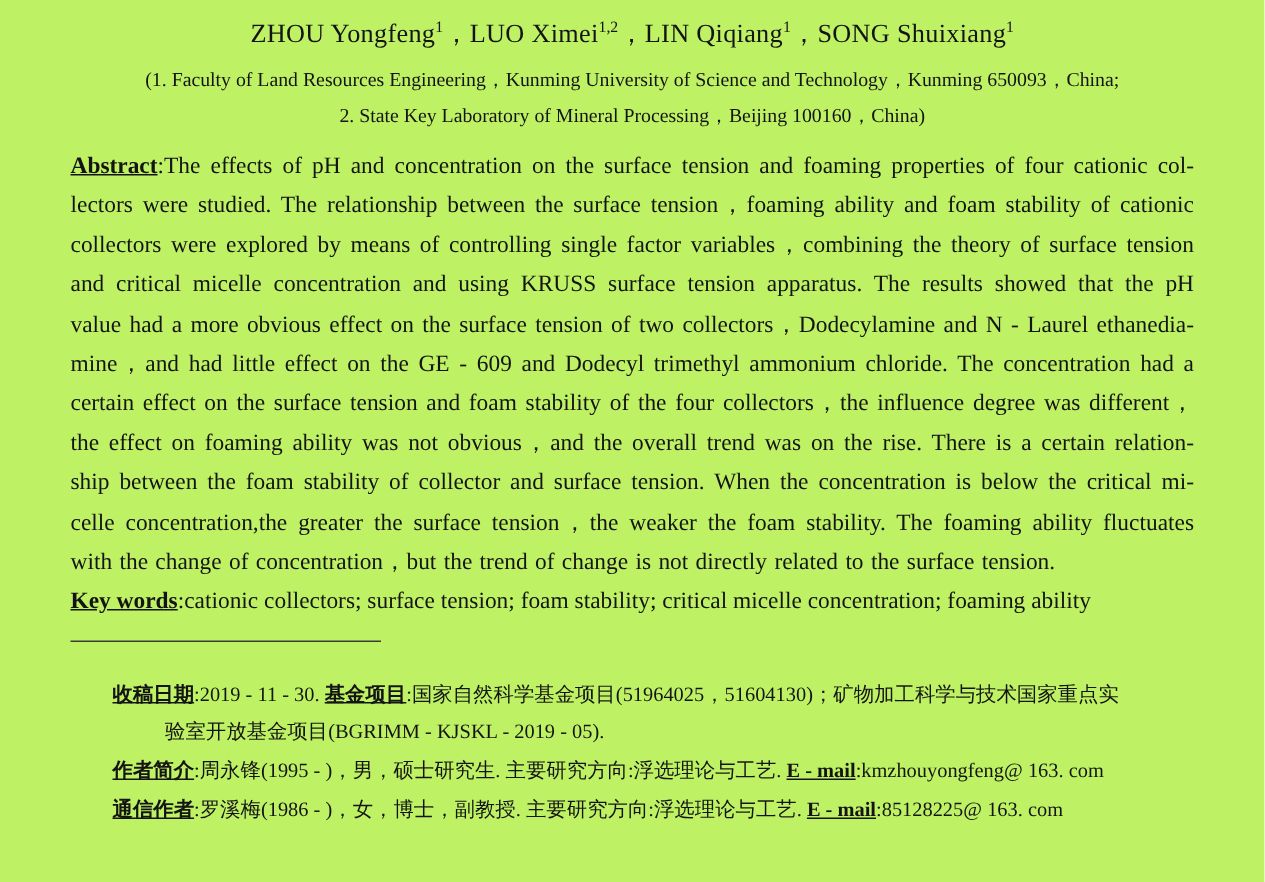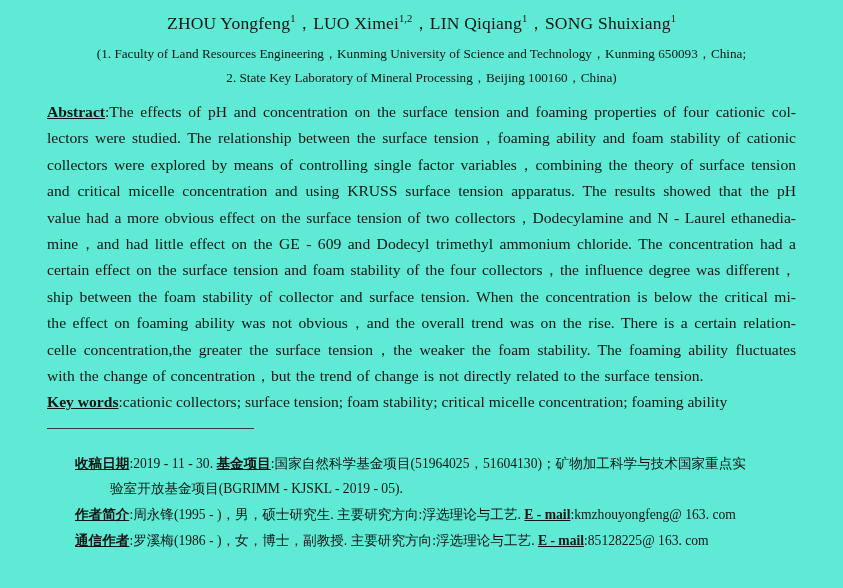--- a/index.html
+++ b/index.html
@@ -11,21 +11,21 @@
     width: 843px;
     height: 588px;
     font-family: "Liberation Serif", "DejaVu Serif", serif;
     color: #141414;
     overflow: hidden;
   }
   .page {
     position: relative;
     width: 843px;
     height: 588px;
-    background: #5eead4;
+    background: #bef264;
   }
   .authors {
     padding-top: 8px;
     text-align: center;
     font-size: 17.5px;
     line-height: 22px;
     letter-spacing: 0.2px;
     white-space: nowrap;
   }
   .authors .sup {
@@ -87,22 +87,22 @@
 
   <div class="body-text">
     <div>
         <div class="abs-line"><span class="bold">Abstract</span>:The effects of pH and concentration on the surface tension and foaming properties of four cationic col-</div>
         <div class="abs-line">lectors were studied. The relationship between the surface tension，foaming ability and foam stability of cationic</div>
         <div class="abs-line">collectors were explored by means of controlling single factor variables，combining the theory of surface tension</div>
         <div class="abs-line">and critical micelle concentration and using KRUSS surface tension apparatus. The results showed that the pH</div>
         <div class="abs-line">value had a more obvious effect on the surface tension of two collectors，Dodecylamine and N - Laurel ethanedia-</div>
         <div class="abs-line">mine，and had little effect on the GE - 609 and Dodecyl trimethyl ammonium chloride. The concentration had a</div>
         <div class="abs-line">certain effect on the surface tension and foam stability of the four collectors，the influence degree was different，</div>
+        <div class="abs-line">the effect on foaming ability was not obvious，and the overall trend was on the rise. There is a certain relation-</div>
         <div class="abs-line">ship between the foam stability of collector and surface tension. When the concentration is below the critical mi-</div>
-        <div class="abs-line">the effect on foaming ability was not obvious，and the overall trend was on the rise. There is a certain relation-</div>
         <div class="abs-line">celle concentration,the greater the surface tension，the weaker the foam stability. The foaming ability fluctuates</div>
         <div class="abs-line last">with the change of concentration，but the trend of change is not directly related to the surface tension.</div>
       </div>
     <div class="kw-line"><span class="bold">Key words</span><span>:cationic collectors; surface tension; foam stability; critical micelle concentration; foaming ability</span></div>
     <hr class="fn-rule">
     <div class="footnotes">
         <div class="fn-line"><span class="bold">收稿日期</span><span>:2019 - 11 - 30. </span><span class="bold">基金项目</span><span>:国家自然科学基金项目(51964025，51604130)；矿物加工科学与技术国家重点实</span></div>
         <div class="fn-line indent"><span>验室开放基金项目(BGRIMM - KJSKL - 2019 - 05).</span></div>
         <div class="fn-line"><span class="bold">作者简介</span><span>:周永锋(1995 - )，男，硕士研究生. 主要研究方向:浮选理论与工艺. </span><span class="bold">E - mail</span><span>:kmzhouyongfeng@ 163. com</span></div>
         <div class="fn-line"><span class="bold">通信作者</span><span>:罗溪梅(1986 - )，女，博士，副教授. 主要研究方向:浮选理论与工艺. </span><span class="bold">E - mail</span><span>:85128225@ 163. com</span></div>

